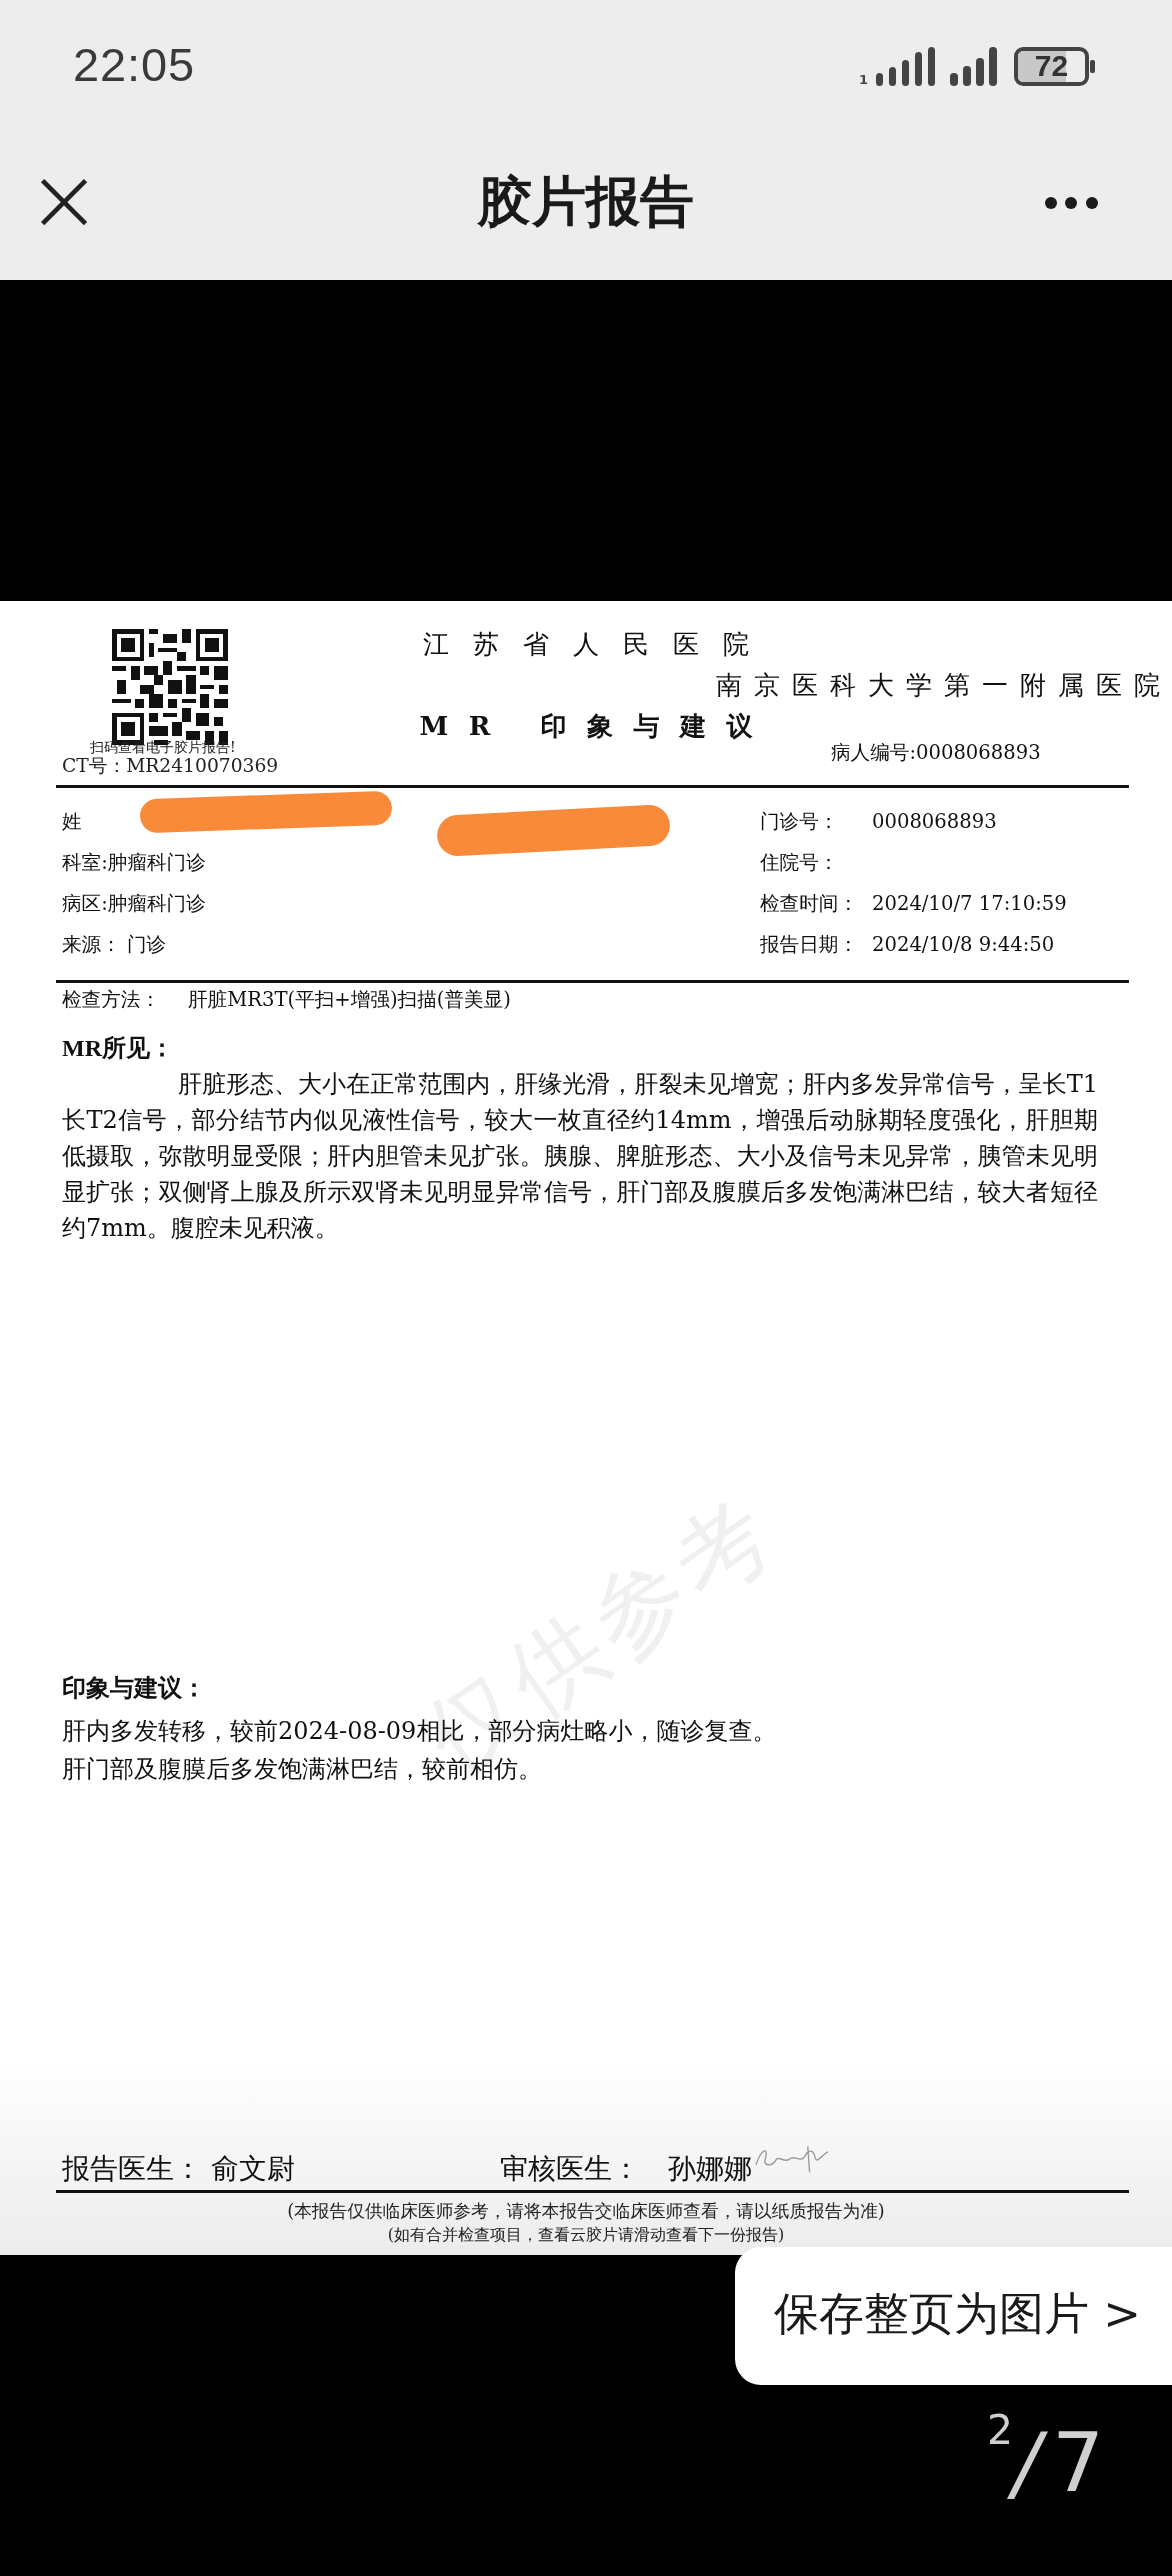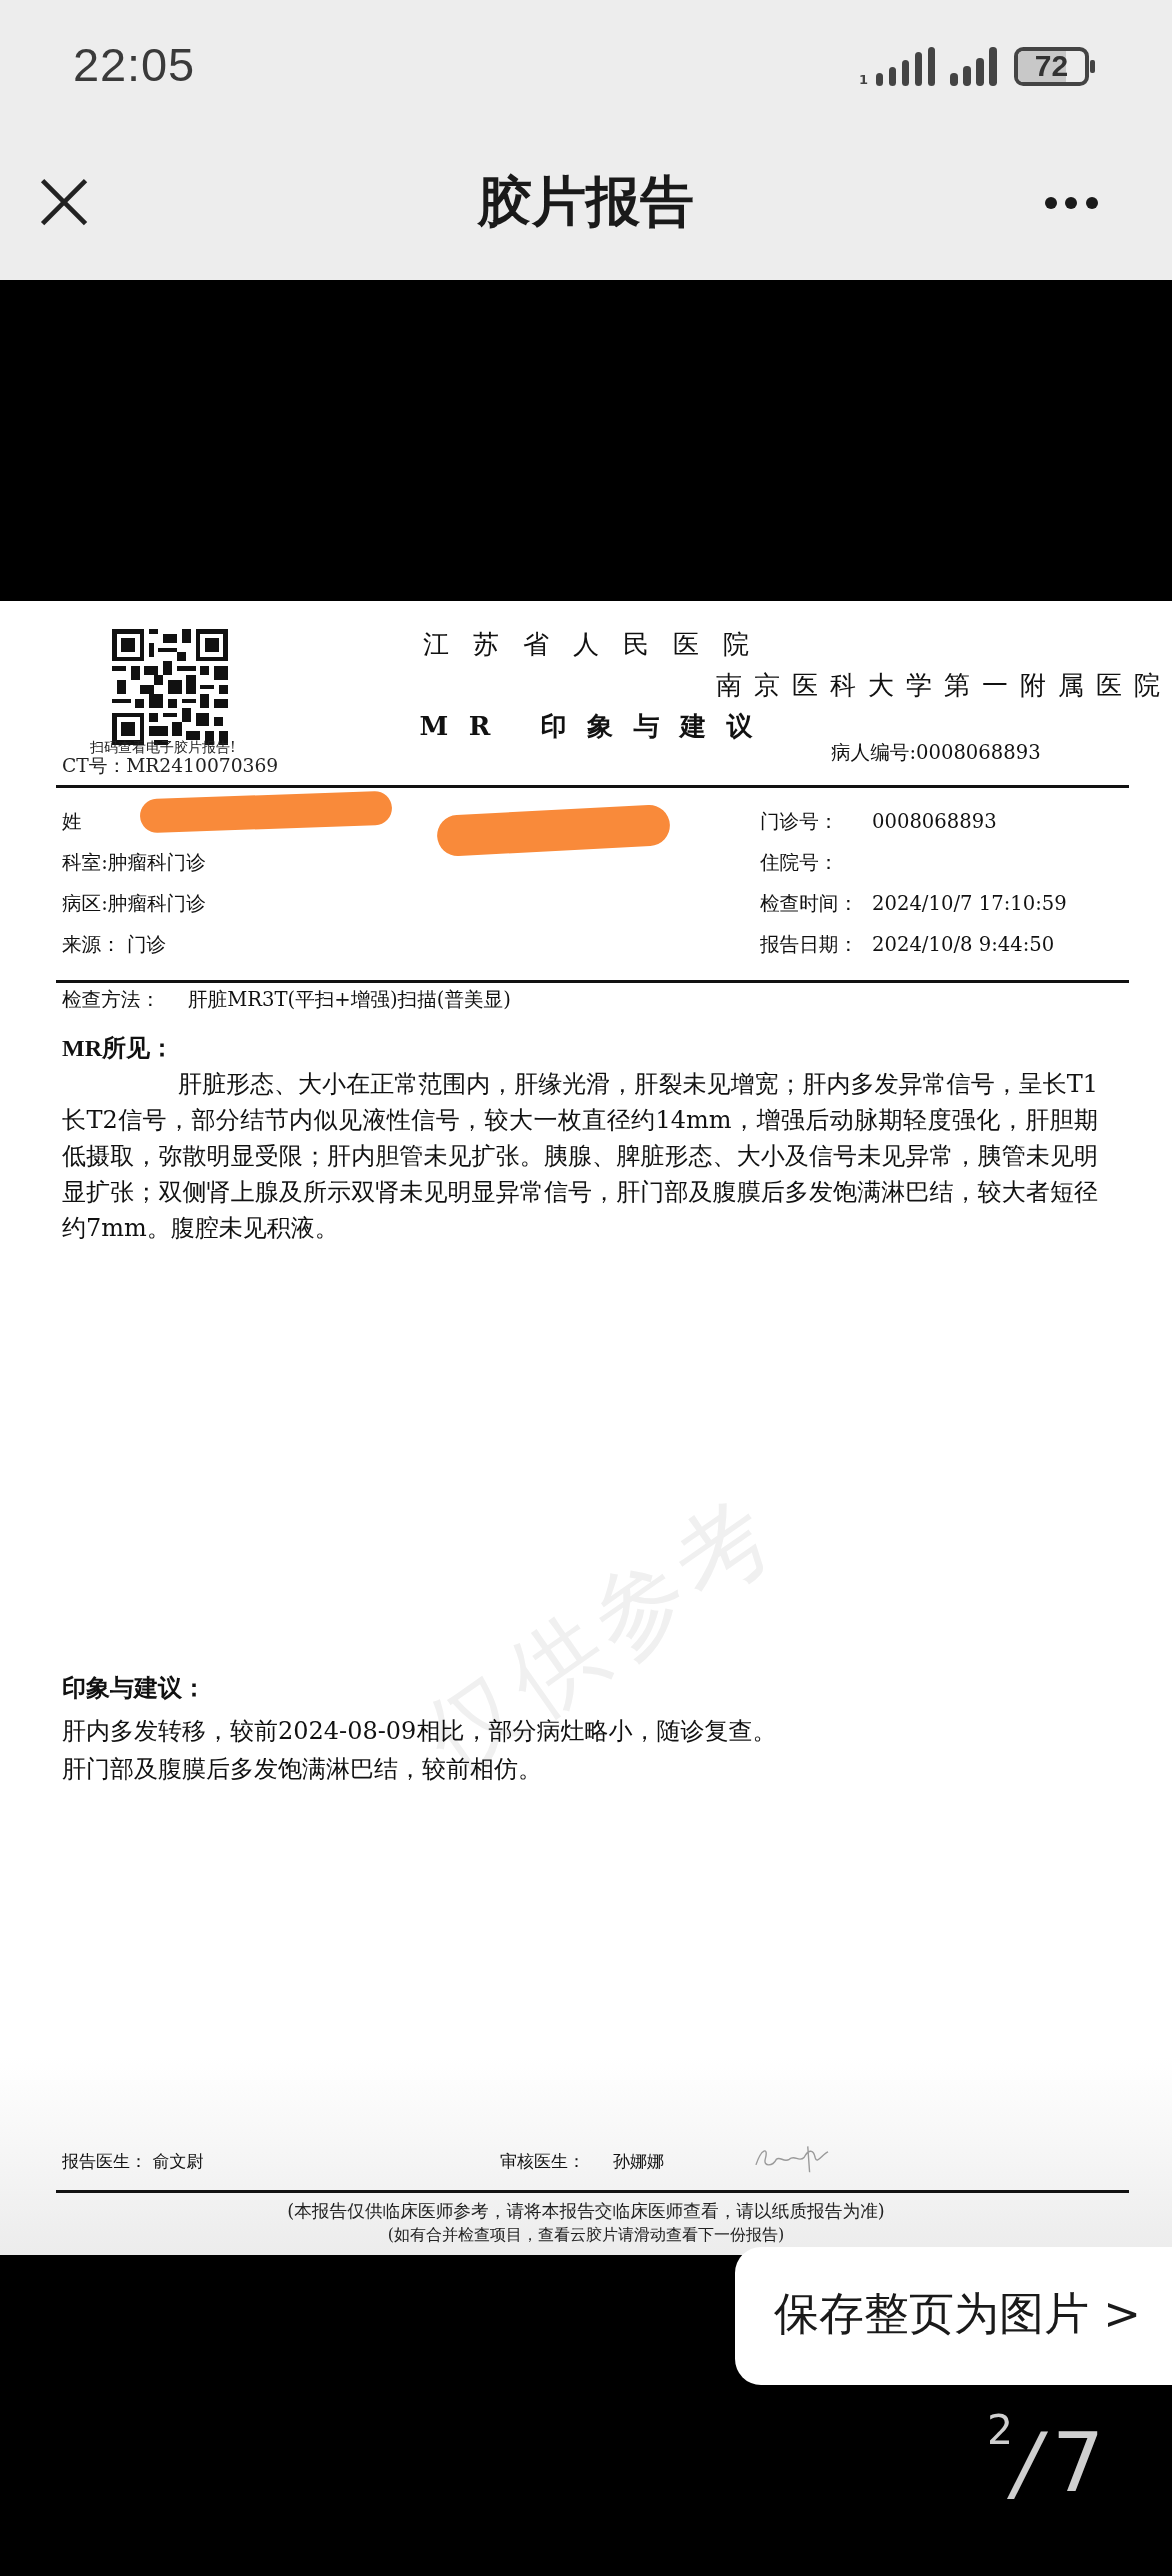--- a/index.html
+++ b/index.html
@@ -48,21 +48,21 @@
     .method { position: absolute; left: 62px; top: 385px; font-size: 19.6px; }
     .method .v { margin-left: 28px; }
 
     .sec-title { position: absolute; left: 62px; font-size: 24px; font-weight: bold; font-family: Liberation Serif, serif; }
     .findings { position: absolute; left: 62px; top: 465px; width: 1036px; font-size: 24px; line-height: 36px; text-indent: 116px; text-align: justify; }
 
     .watermark { position: absolute; left: 401px; top: 971px; font-size: 93px; color: #f0f0f0; transform: rotate(-35deg); letter-spacing: 7.5px; font-family: "DejaVu Sans", sans-serif; }
 
     .impression { position: absolute; left: 62px; top: 1111px; font-size: 24px; line-height: 38px; }
 
-    .sign { position: absolute; top: 1549px; font-size: 17px; white-space: nowrap; }
+    .sign { position: absolute; top: 1549px; font-size: 28px; white-space: nowrap; }
     .signature { position: absolute; left: 752px; top: 1538px; width: 93px; height: 37px; }
     .disclaimer { position: absolute; left: 0; right: 0; font-size: 17.7px; text-align: center; color: #222; }
 
     
     .save-btn { position: absolute; left: 735px; top: 2247px; width: 457px; height: 138px; background: #fff; border-radius: 26px 0 0 26px; cursor: pointer; }
     .save-btn span { position: absolute; left: 39px; top: 37px; font-size: 45px; color: #1a1a1a; }
 
     
     .pager { position: absolute; left: 987px; top: 2406px; color: #cfcfcf; font-family: "DejaVu Sans", sans-serif; }
     .pager .cur { position: absolute; left: 0; top: 0; font-size: 41px; }

